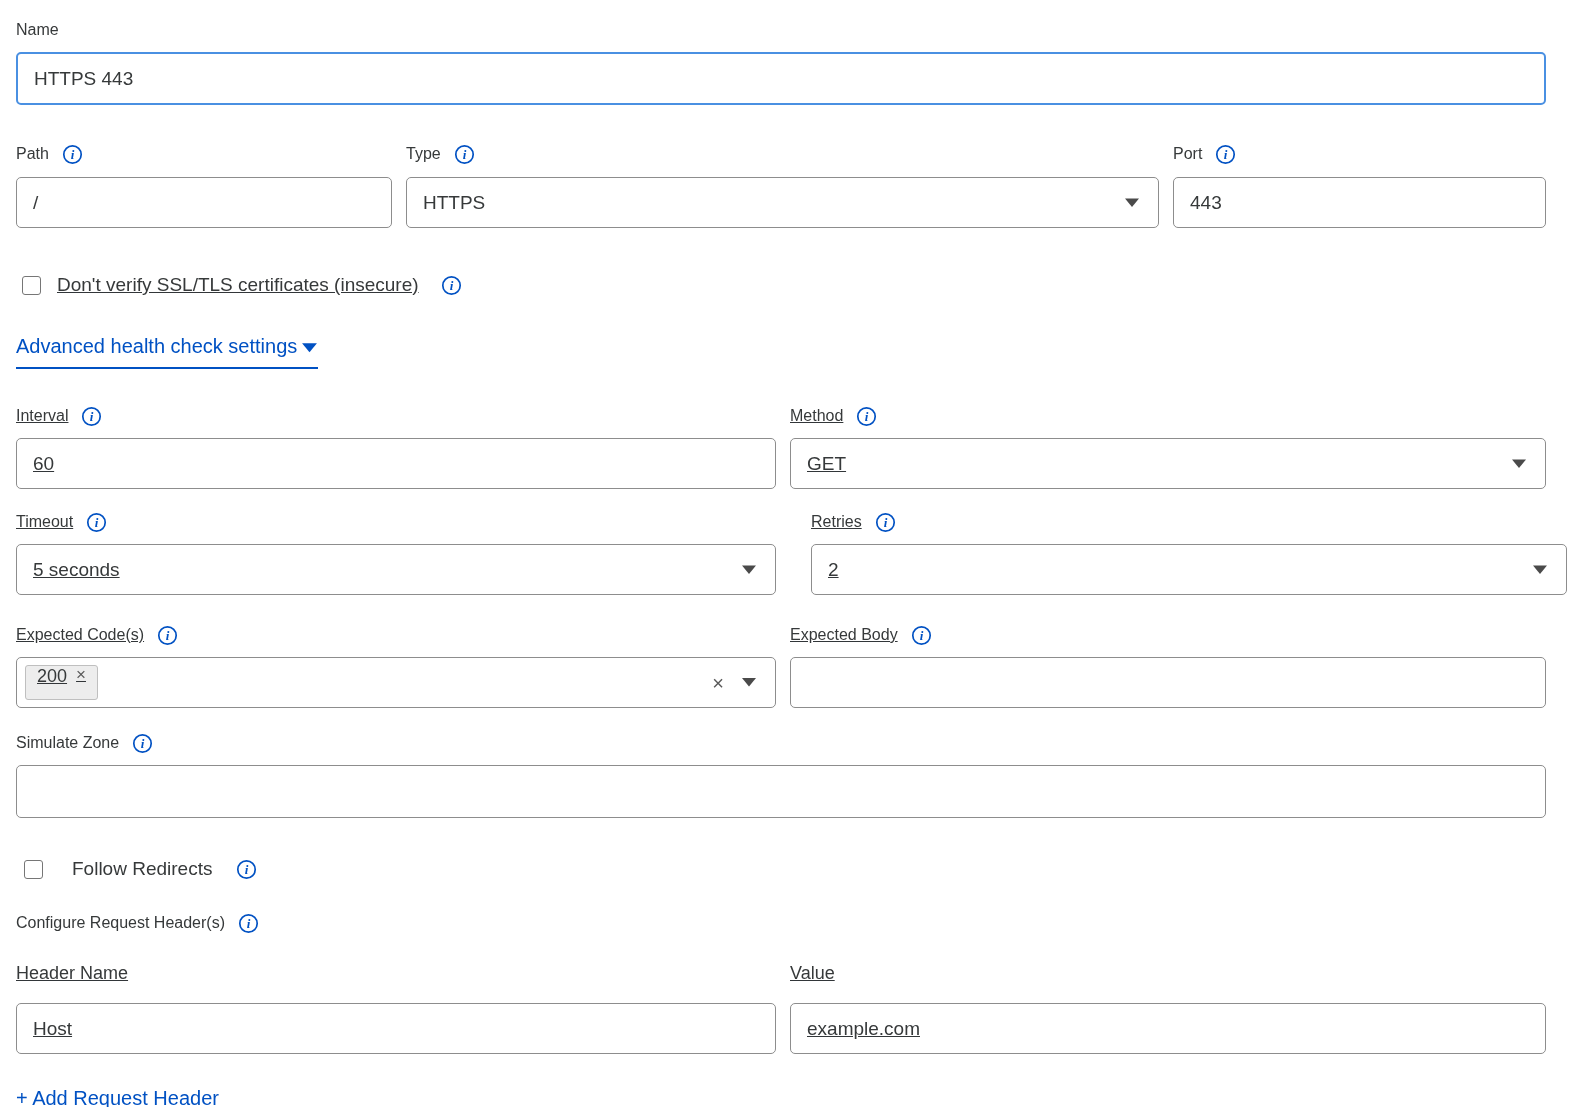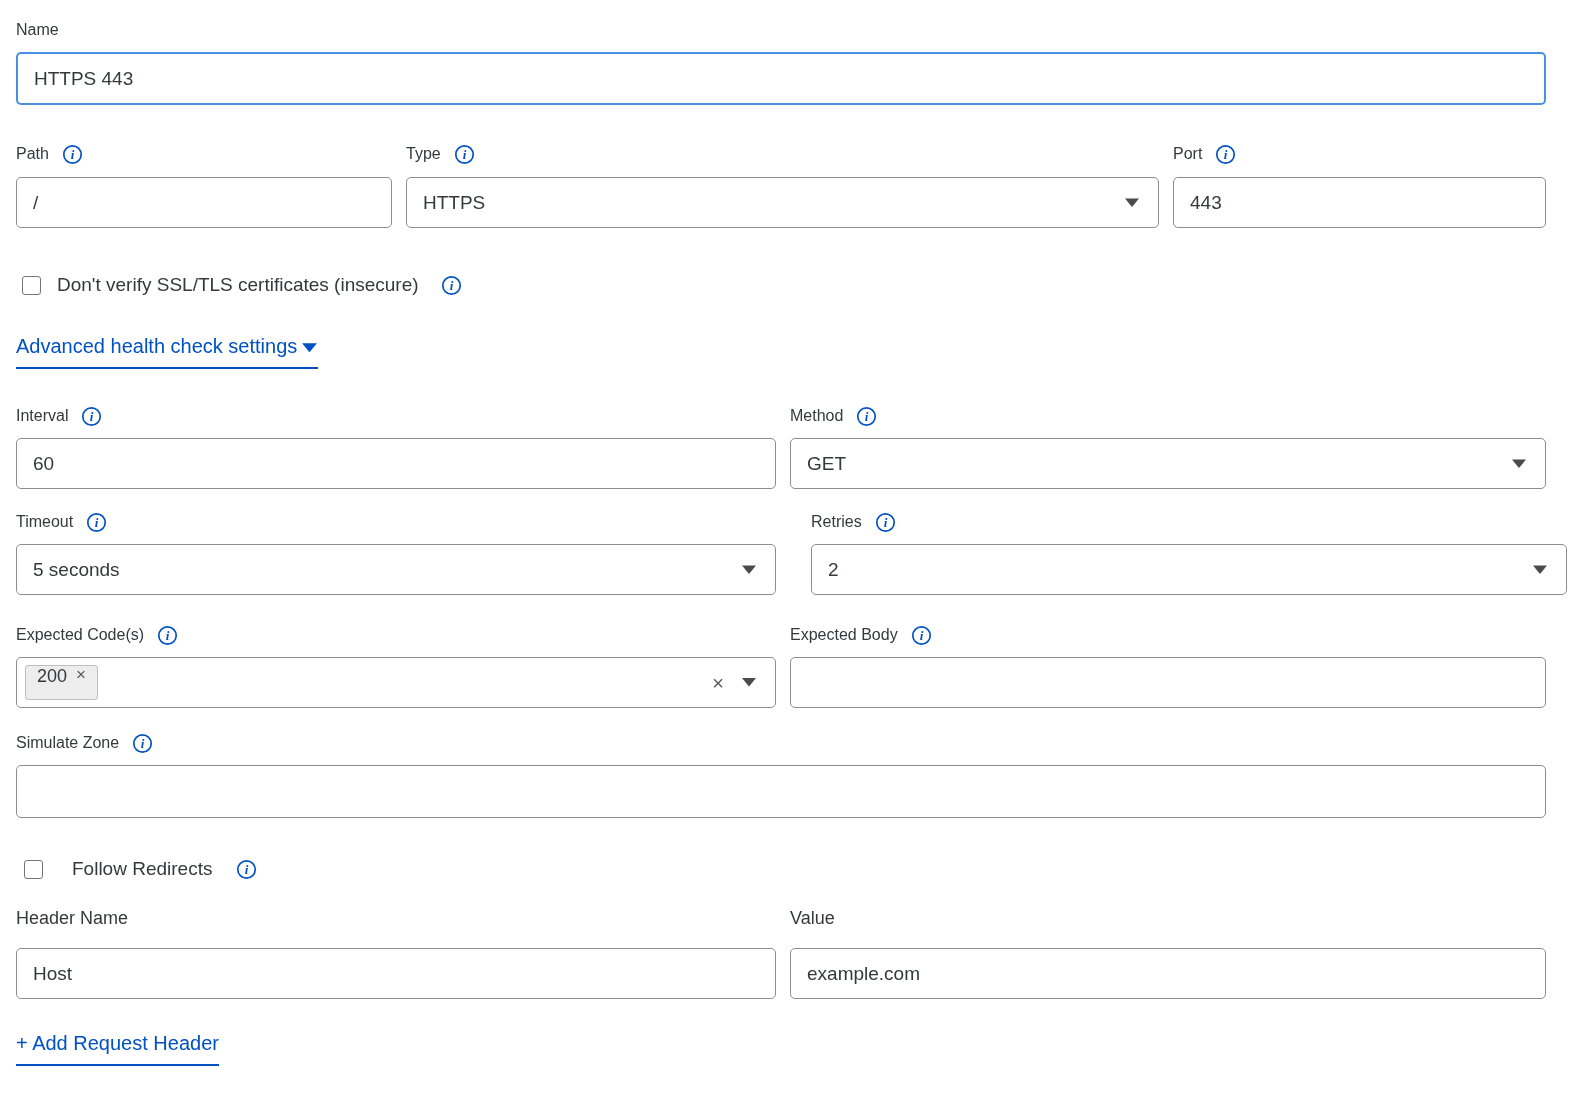--- a/index.html
+++ b/index.html
@@ -29,21 +29,21 @@
     padding:0 16px;
     display:flex; align-items:center;
   }
   input.control { outline:none; }
   input.control.focused { border:2px solid #4a90e2; height:53px; }
 
   .select { position:relative; cursor:pointer; padding-right:46px; }
   .select .caret { position:absolute; right:18px; top:50%; transform:translateY(-50%); }
 
   .row3 { display:grid; grid-template-columns:376px 753px 373px; column-gap:14px; }
-  .row2 { display:grid; grid-template-columns:760px 756px; column-gap:14px; }
+  .row2 { display:grid; grid-template-columns:760px 756px; column-gap:14px;text-decoration:underline; }
 
   .checkbox-row { display:flex; align-items:center; }
   .checkbox {
     width:19px; height:19px; border:1.6px solid #767676; border-radius:3px;
     background:#fff; cursor:pointer; flex:0 0 auto;
   }
   .checkbox-label { font-size:19px; color:#36393a; cursor:pointer; }
 
   .link {
     color:#0051c3; font-size:20px; text-decoration:none; cursor:pointer;
@@ -113,21 +113,21 @@
       <div class="label-row">
         <span class="field-label">Port</span>
         <svg class="info-icon" viewBox="0 0 21 21">
             <use href="#ico-info"></use>
           </svg>
       </div>
       <input class="control" type="text" value="443" style="">
     </div>
   </div>
 
-  <div class="checkbox-row" style="margin-top:46px; margin-left:6px; gap:16px;">
+  <div class="checkbox-row" style="margin-top:46px; margin-left:6px; gap:16px;text-decoration:underline;">
     <span class="checkbox"></span>
     <span class="checkbox-label">Don't verify SSL/TLS certificates (insecure)</span>
     <svg class="info-icon" style="margin-left:6px" viewBox="0 0 21 21">
         <use href="#ico-info"></use>
       </svg>
   </div>
 
   <div style="margin-top:39px;">
     <a class="link">
       <span>Advanced health check settings</span>
@@ -237,20 +237,26 @@
   </div>
 
   <div class="checkbox-row" style="margin-top:40px; margin-left:8px; gap:29px;">
     <span class="checkbox"></span>
     <span class="checkbox-label">Follow Redirects</span>
     <svg class="info-icon" style="margin-left:-5px" viewBox="0 0 21 21">
         <use href="#ico-info"></use>
       </svg>
   </div>
 
+  <div class="label-row" style="margin-top:31px; margin-bottom:0;">
+    <span class="field-label">Configure Request Header(s)</span>
+    <svg class="info-icon" viewBox="0 0 21 21">
+        <use href="#ico-info"></use>
+      </svg>
+  </div>
 
   <div class="row2" style="margin-top:26px;">
     <div>
       <div class="label-row" style="margin-bottom:18px;">
         <span class="field-label" style="font-size:18px;">Header Name</span>
       </div>
       <input class="control" type="text" value="Host" style="">
     </div>
     <div>
       <div class="label-row" style="margin-bottom:18px;">

